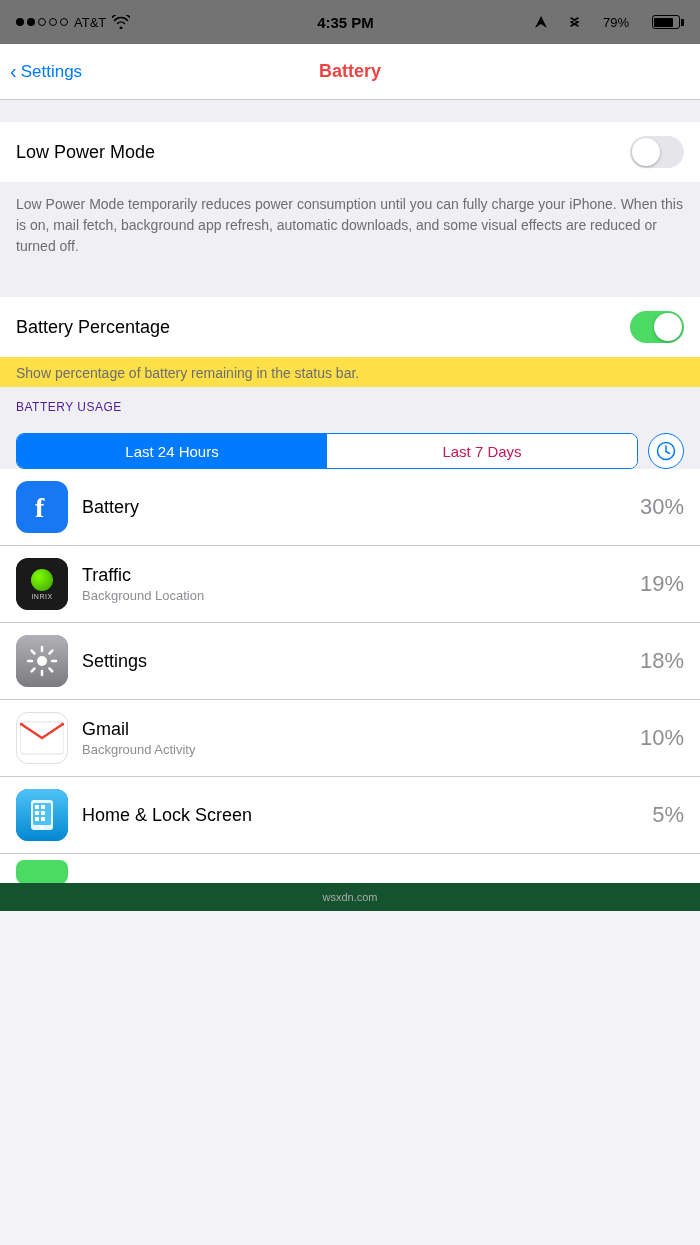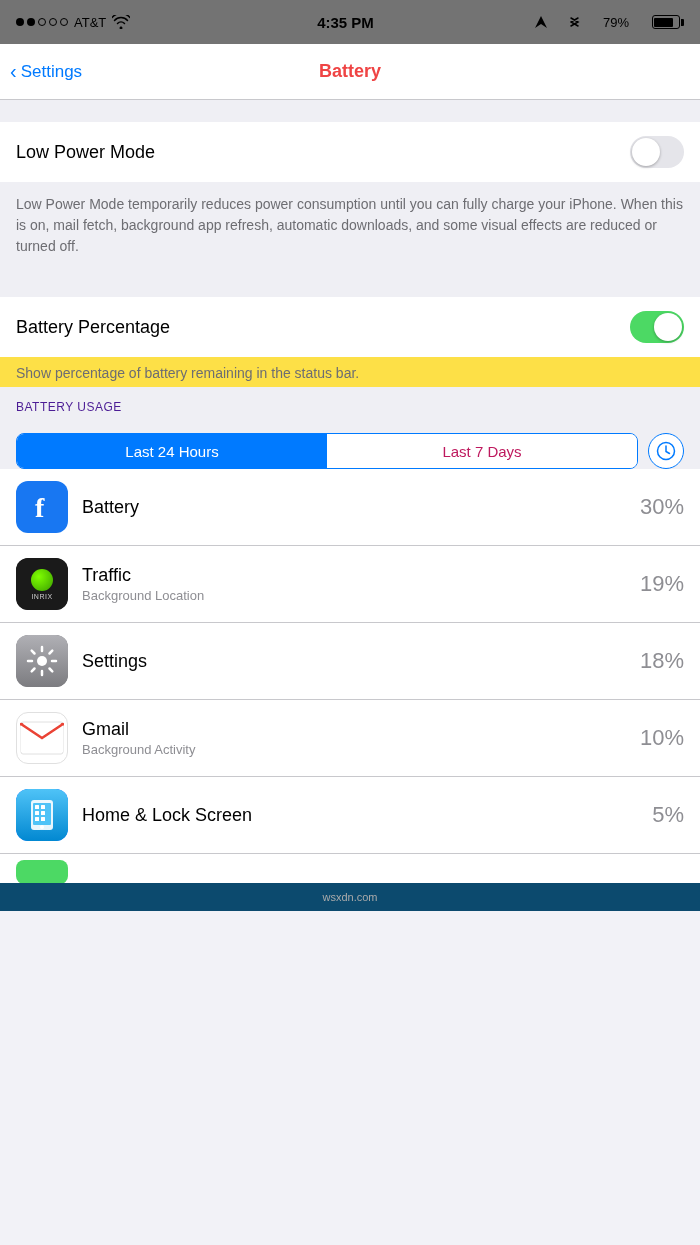--- a/index.html
+++ b/index.html
@@ -377,21 +377,21 @@
       background: #fff;
       border-top: 1px solid #c8c8cc;
       overflow: hidden;
     }
 
     .watermark {
       text-align: center;
       padding: 8px;
       font-size: 11px;
       color: #aaa;
-      background: #0c4a6e;
+      background: #14532d;
     }
   </style>
 </head>
 <body>
 
 <div class="status-bar">
   <div class="status-left">
     <div class="signal-dots">
       <div class="dot"></div>
       <div class="dot"></div>

